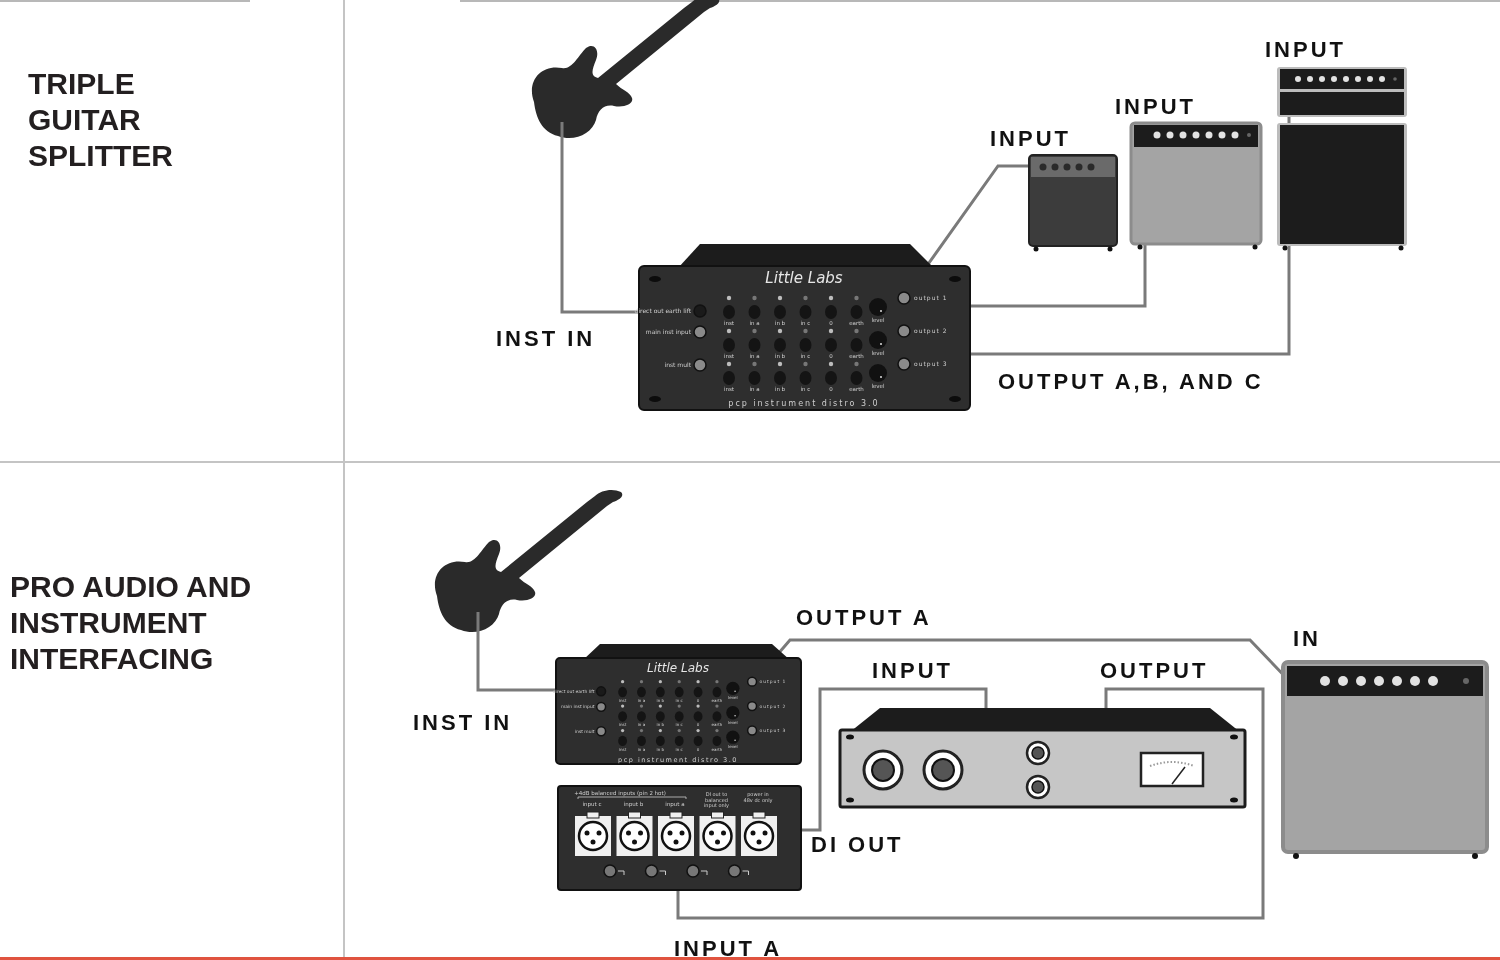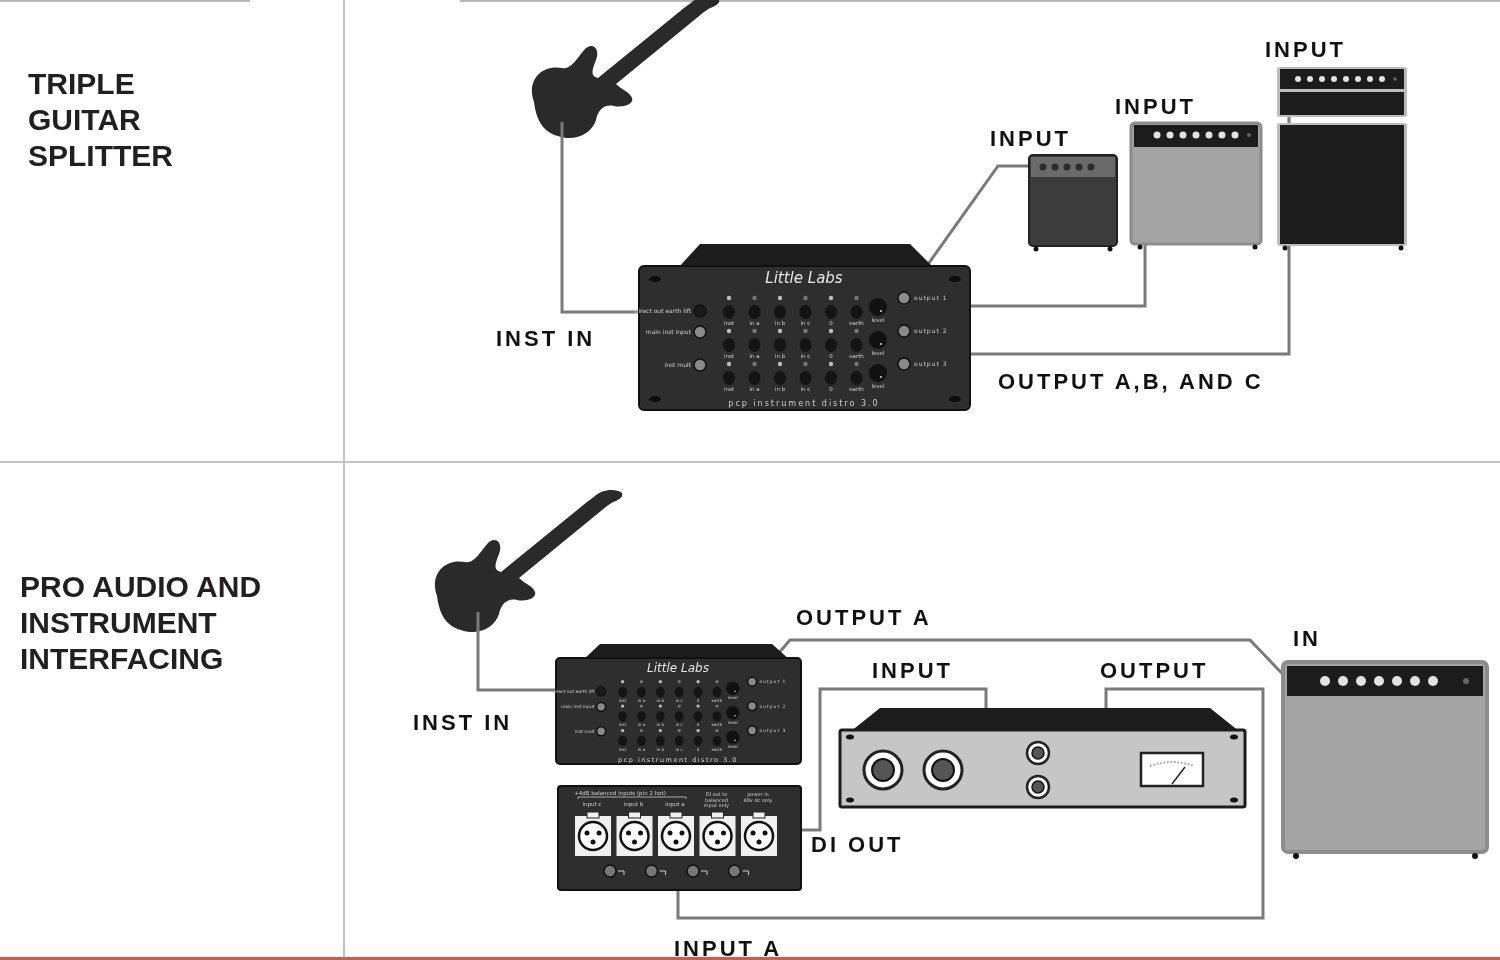--- a/index.html
+++ b/index.html
@@ -21,21 +21,21 @@
 
 <div class="topline" style="left:0;width:250px;"></div>
 <div class="topline" style="left:460px;width:1040px;"></div>
 <div class="vdiv"></div>
 <div class="hdiv"></div>
 <div class="bottomline"></div>
 
 <h2 class="sec-title" style="left:12px;top:66px;margin-left:16px;">TRIPLE
 GUITAR
 SPLITTER</h2>
-<h2 class="sec-title" style="left:20px;top:569px;">PRO AUDIO AND
+<h2 class="sec-title" style="left:10px;top:569px;">PRO AUDIO AND
 INSTRUMENT
 INTERFACING</h2>
 
 <svg id="diagram" width="1500" height="960" viewBox="0 0 1500 960">
   <defs>
     <g id="guitar-shape">
       <path d="M0,40 C-8,18 8,2 28,6 C38,8 44,-6 52,-14 C60,-20 66,-12 62,-2 C58,8 56,14 64,16 L150,-54 L158,-60 C164,-66 176,-68 184,-64 C188,-60 182,-56 176,-54 L170,-50 L82,22 C88,28 96,30 98,36 C100,42 90,46 80,44 C70,42 64,48 62,58 C58,72 40,80 24,74 C8,70 2,56 0,40 Z" fill="#2a2a2a"></path>
     </g>
   </defs>
 

